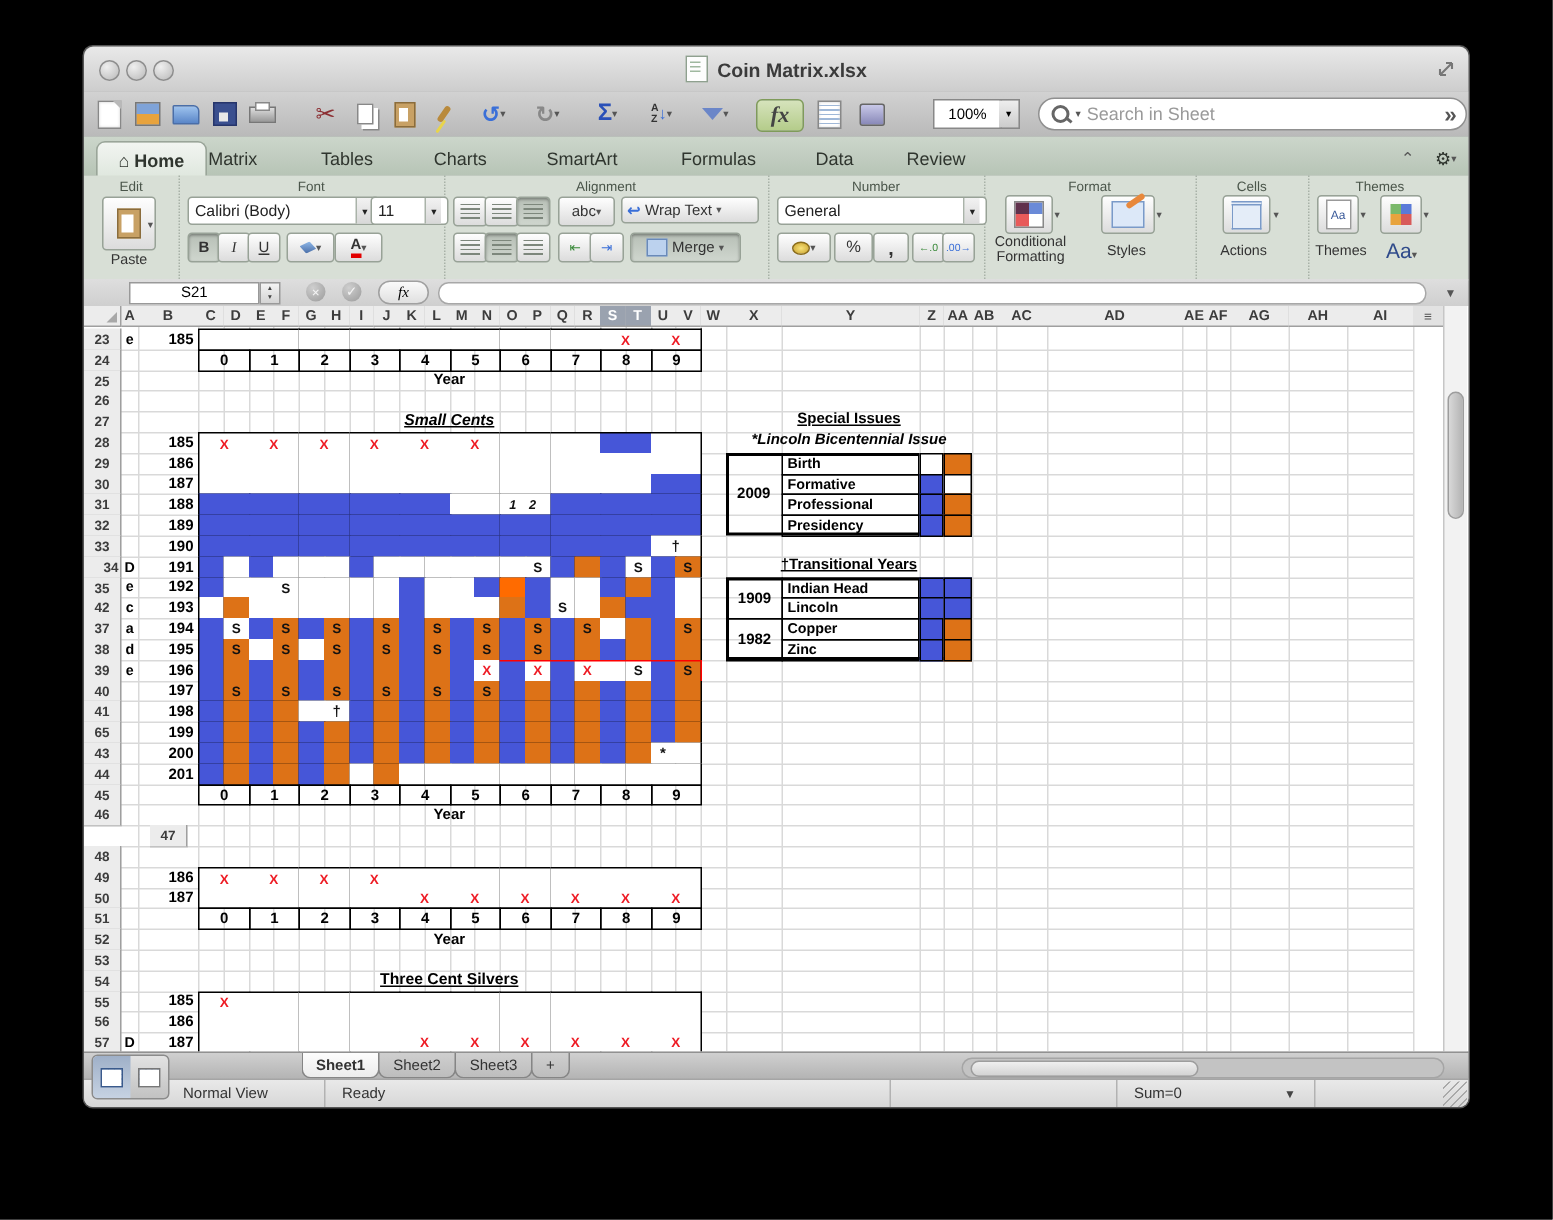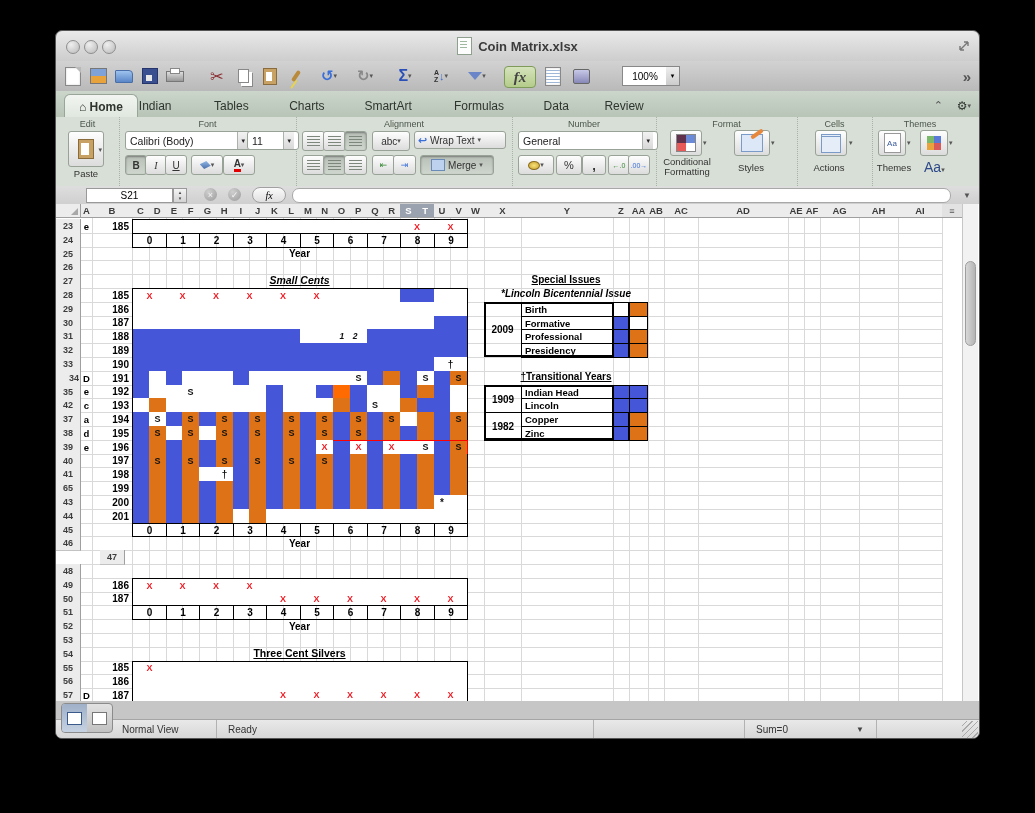--- a/index.html
+++ b/index.html
@@ -141,28 +141,33 @@
       </div>
     <div class="tbi" style="left:448px;width:30px;height:20px;top:5px;background:linear-gradient(#d6e3bc,#b4cc8a);border:1px solid #7f9b5a;border-radius:4px;font-style:italic;font-family:'Liberation Serif',serif;font-weight:bold">fx</div>
     <div class="tbi" style="left:486px">
       <span class="pg" style="background:repeating-linear-gradient(#fff 0 2px,#9fb8d8 2px 3px)"></span>
       </div>
     <div class="tbi" style="left:514px">
       <span style="width:15px;height:13px;background:linear-gradient(#c8c8e8,#8888b8);border:1px solid #666;border-radius:2px"></span>
       </div>
     <div id="zoombox">100%</div>
     <div id="zoomdd">▾</div>
+    <div id="search">
+      <span class="mag"></span>
+      <span class="dd">▾</span>
+      <span class="ph">Search in Sheet</span>
+    </div>
     <div class="tbi" style="left:900px;font-weight:bold;color:#555">»</div>
   </div>
 
   <div id="rtabs">
     <div class="rtab" style="right:30px;padding:0 6px;font-size:11px;color:#555">⌃</div>
     <div class="rtab" style="right:2px;padding:0 6px">⚙<span class="dd">▾</span></div>
   <div class="rtab active" style="left: 8px;">⌂ Home</div>
-      <div class="rtab" style="left: 68.8px;">Indian</div>
+      <div class="rtab" style="left: 68.8px;">Matrix</div>
       <div class="rtab" style="left: 144px;">Tables</div>
       <div class="rtab" style="left: 219.2px;">Charts</div>
       <div class="rtab" style="left: 294.4px;">SmartArt</div>
       <div class="rtab" style="left: 384px;">Formulas</div>
       <div class="rtab" style="left: 473.6px;">Data</div>
       <div class="rtab" style="left: 534.4px;">Review</div>
     </div>
 
   <div id="ribbon">
 
@@ -882,20 +887,31 @@
       <div style="position:absolute;box-sizing:border-box;left:465px;top:208px;width:92px;height:15px;border:1px solid #000;font-weight:bold;font-size:9.5px;display:flex;align-items:center;padding-left:3px;">Copper</div>
       <div style="position:absolute;box-sizing:border-box;left:557px;top:208px;width:16px;height:15px;border:1px solid #000;border-right:1px solid #000;background:#4656d8;"></div>
       <div style="position:absolute;box-sizing:border-box;left:573px;top:208px;width:19px;height:15px;border:1px solid #000;background:#dd7217;"></div>
       <div style="position:absolute;box-sizing:border-box;left:465px;top:222px;width:92px;height:15px;border:1px solid #000;font-weight:bold;font-size:9.5px;display:flex;align-items:center;padding-left:3px;">Zinc</div>
       <div style="position:absolute;box-sizing:border-box;left:557px;top:222px;width:16px;height:15px;border:1px solid #000;border-right:1px solid #000;background:#4656d8;"></div>
       <div style="position:absolute;box-sizing:border-box;left:573px;top:222px;width:19px;height:15px;border:1px solid #000;background:#dd7217;"></div>
       <div style="position:absolute;box-sizing:border-box;left:906px;top:0;width:16px;height:497px;background:#f2f2f2;border-left:1px solid #c6c6c6;"></div>
       <div style="position:absolute;box-sizing:border-box;left:908.5px;top:57px;width:11px;height:85px;background:linear-gradient(90deg,#d8d8d8,#b4b4b4);border:1px solid #9d9d9d;border-radius:6px;"></div>
     </div>
 
+  <div id="tabbar">
+
+    <div id="stabs"></div>
+    <div id="hscroll">
+      <div id="hthumb"></div>
+    </div>
+  <div class="stab active" style="left: 145px; width: 50px;">Sheet1</div>
+      <div class="stab" style="left: 196px; width: 50px;">Sheet2</div>
+      <div class="stab" style="left: 247px; width: 50px;">Sheet3</div>
+      <div class="stab" style="left: 298px; width: 24px;">+</div>
+    </div>
   <div id="viewbtns">
     <div class="vb on">
         <span class="gridico"></span>
       </div>
     <div class="vb">
         <span class="gridico" style="border-color:#777;background-color:#f4f4f4"></span>
       </div>
   </div>
 
   <div id="statusbar">

